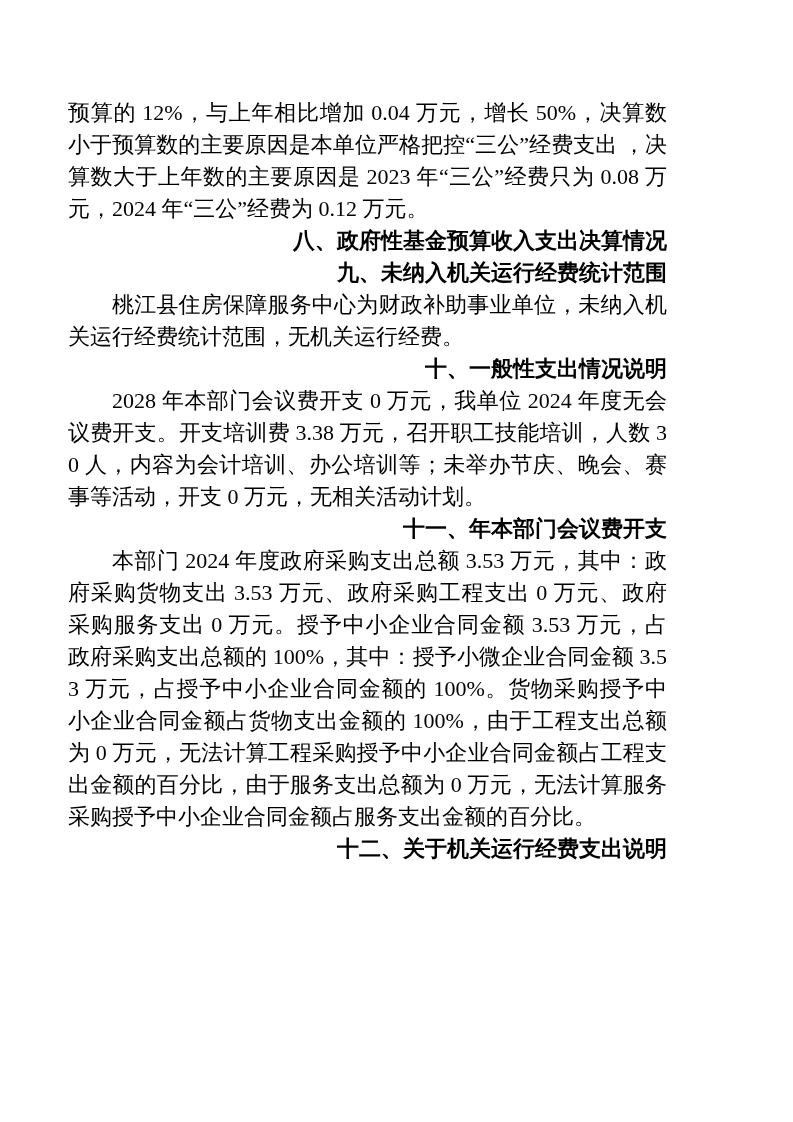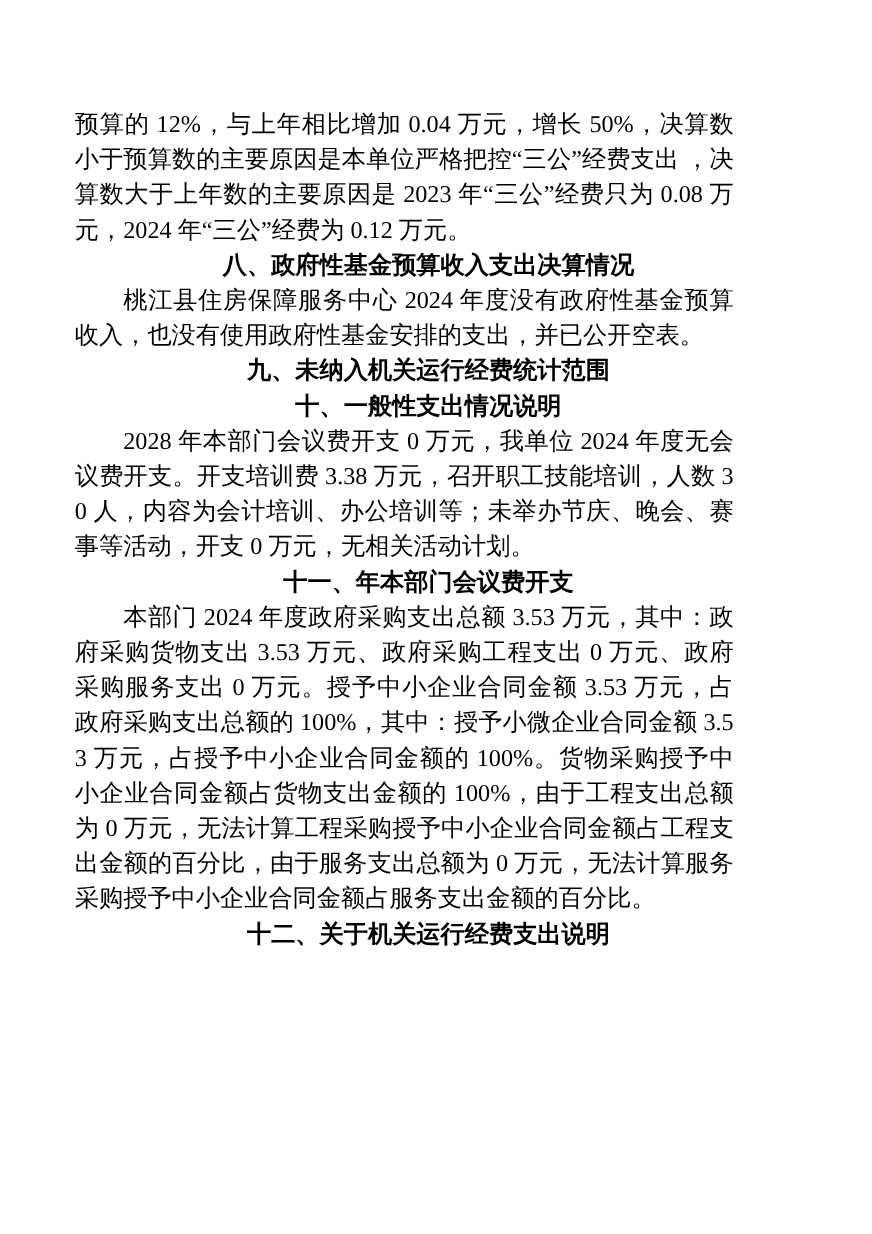--- a/index.html
+++ b/index.html
@@ -33,35 +33,35 @@
   }
   .para-cont {
     text-indent: 0;
   }
   .sec-heading {
     text-indent: 2em;
     font-weight: bold;
     font-size: 22px;
     line-height: 32px;
     font-family: Liberation Serif, serif;
-    text-align: center;
+    text-align: right;
   }
 </style>
 </head>
 <body>
 
 <div class="page">
   <p class="para-cont">预算的 12%，与上年相比增加 0.04 万元，增长 50%，决算数小于预算数的主要原因是本单位严格把控“三公”经费支出 ，决算数大于上年数的主要原因是 2023 年“三公”经费只为 0.08 万元，2024 年“三公”经费为 0.12 万元。</p>
 
   <p class="sec-heading">八、政府性基金预算收入支出决算情况</p>
 
-  <p class="para">桃江县住房保障服务中心 2024 年度没有政府性基金预算收入，也没有使用政府性基金安排的支出，并已公开空表。</p>
 
   <p class="sec-heading">九、未纳入机关运行经费统计范围</p>
 
+  <p class="para">桃江县住房保障服务中心为财政补助事业单位，未纳入机关运行经费统计范围，无机关运行经费。</p>
 
   <p class="sec-heading">十、一般性支出情况说明</p>
 
   <p class="para">2028 年本部门会议费开支 0 万元，我单位 2024 年度无会议费开支。开支培训费 3.38 万元，召开职工技能培训，人数 30 人，内容为会计培训、办公培训等；未举办节庆、晚会、赛事等活动，开支 0 万元，无相关活动计划。</p>
 
   <p class="sec-heading">十一、年本部门会议费开支</p>
 
   <p class="para">本部门 2024 年度政府采购支出总额 3.53 万元，其中：政府采购货物支出 3.53 万元、政府采购工程支出 0 万元、政府采购服务支出 0 万元。授予中小企业合同金额 3.53 万元，占政府采购支出总额的 100%，其中：授予小微企业合同金额 3.53 万元，占授予中小企业合同金额的 100%。货物采购授予中小企业合同金额占货物支出金额的 100%，由于工程支出总额为 0 万元，无法计算工程采购授予中小企业合同金额占工程支出金额的百分比，由于服务支出总额为 0 万元，无法计算服务采购授予中小企业合同金额占服务支出金额的百分比。</p>
 
   <p class="sec-heading">十二、关于机关运行经费支出说明</p>

